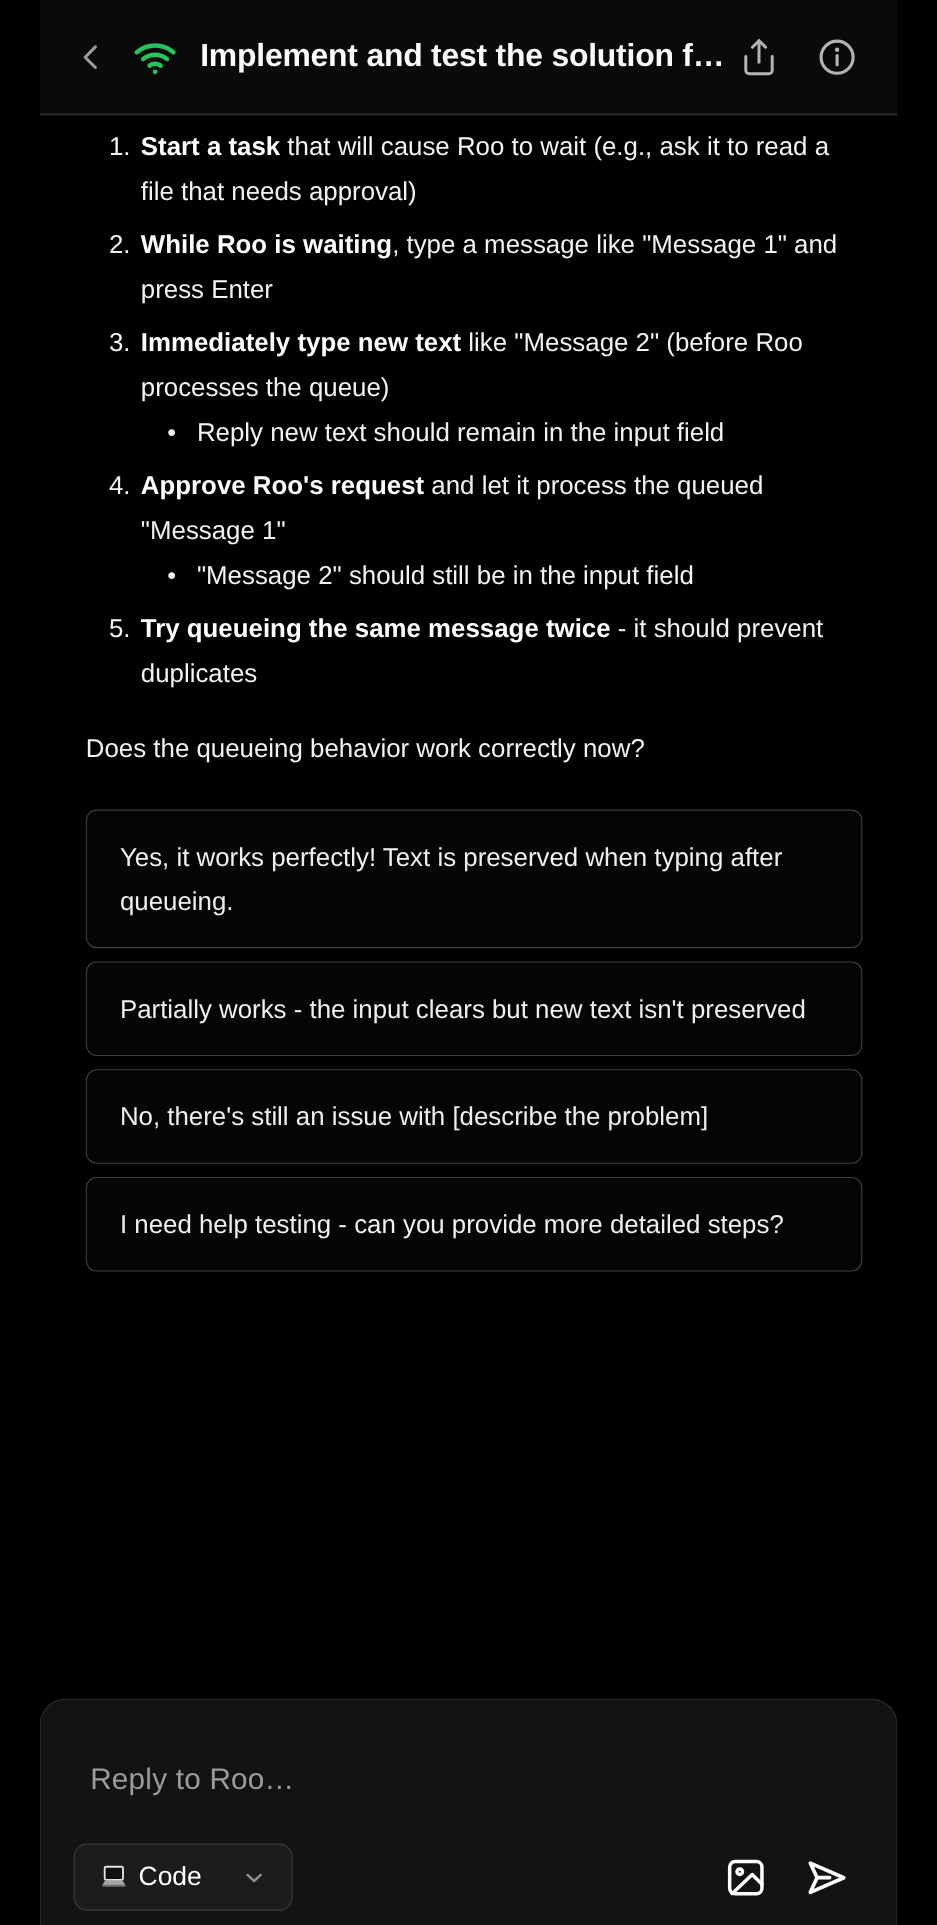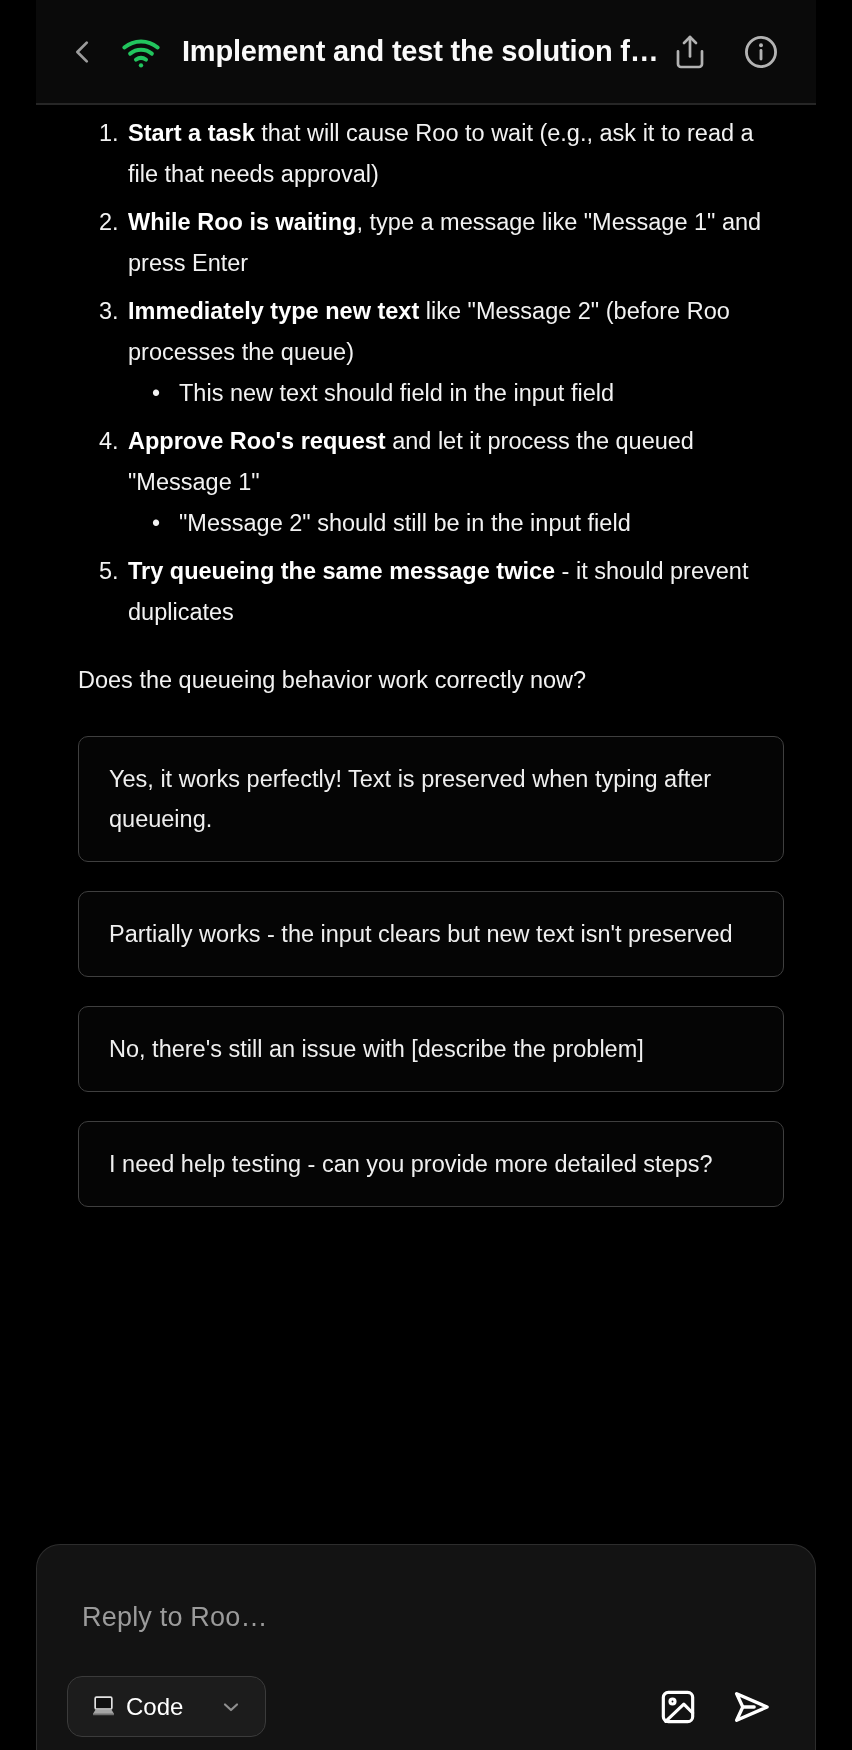--- a/index.html
+++ b/index.html
@@ -36,21 +36,21 @@
   .step { display:flex; margin-bottom:7px; }
   .step-num { flex:none; margin-left:21px; width:29px; }
   .step-body { flex:1; }
   .step b, .step .bold { font-weight:700; color:#ffffff; }
   .sub { display:flex; }
   .sub-dot { flex:none; margin-left:24px; width:27px; }
   .sub-dot::before { content:"•"; font-size:23px; }
 
   .question { margin-top:27px; }
 
-  .suggestions { margin-top:35px; display:flex; flex-direction:column; gap:29px; }
+  .suggestions { margin-top:35px; display:flex; flex-direction:column; gap:12px; }
   .suggest-btn {
     border:1.5px solid #3f3f3f; border-radius:10px; background:#050505;
     padding:22px 30px; font-size:23.5px; line-height:40px; color:#efefef;
     text-align:left; width:100%; font-family:inherit; cursor:pointer;
   }
 
   
   .composer {
     position:absolute; left:0; right:0; top:1544px; bottom:0;
     background:#131313; border:1px solid #2d2d2d; border-bottom:none;
@@ -63,21 +63,21 @@
   }
   .composer-row {
     position:absolute; top:131px; left:30px; right:40px; height:61px;
     display:flex; align-items:center;
   }
   .pill {
     height:61px; border-radius:12px; background:#1c1c1c; border:1.5px solid #3b3b3b;
     display:flex; align-items:center; color:#fff; font-size:24px;
     font-family:inherit; cursor:pointer;
   }
-  .pill-mode { width:199px; padding:0 22px; justify-content:space-between; margin-right:22px;border-radius:15px; }
+  .pill-mode { width:199px; padding:0 22px; justify-content:space-between; margin-right:22px; }
   .pill-mode .mode-left { display:flex; align-items:center; gap:9px; }
   .pill-model { width:246px; padding:0 26px; justify-content:center; gap:16px; }
   .icon-btn { background:none; border:none; display:flex; align-items:center; justify-content:center; cursor:pointer; padding:0; }
   .attach-btn { width:46px; height:46px; margin-right:26px; }
   .send-btn { width:48px; height:48px; }
   .spacer { flex:1; }
 </style>
 </head>
 <body>
 
@@ -125,21 +125,21 @@
       <span class="step-num">2.</span>
       <span class="step-body"><b class="bold">While Roo is waiting</b><span>, type a message like "Message 1" and press Enter</span>
       </span>
     </div>
 
     <div class="step">
       <span class="step-num">3.</span>
       <span class="step-body"><b class="bold">Immediately type new text</b><span> like "Message 2" (before Roo processes the queue)</span>
         <span class="sub">
             <span class="sub-dot"></span>
-            <span>This new text should field in the input field</span>
+            <span>Reply new text should remain in the input field</span>
           </span>
       </span>
     </div>
 
     <div class="step">
       <span class="step-num">4.</span>
       <span class="step-body"><b class="bold">Approve Roo's request</b><span> and let it process the queued "Message 1"</span>
         <span class="sub">
             <span class="sub-dot"></span>
             <span>"Message 2" should still be in the input field</span>

